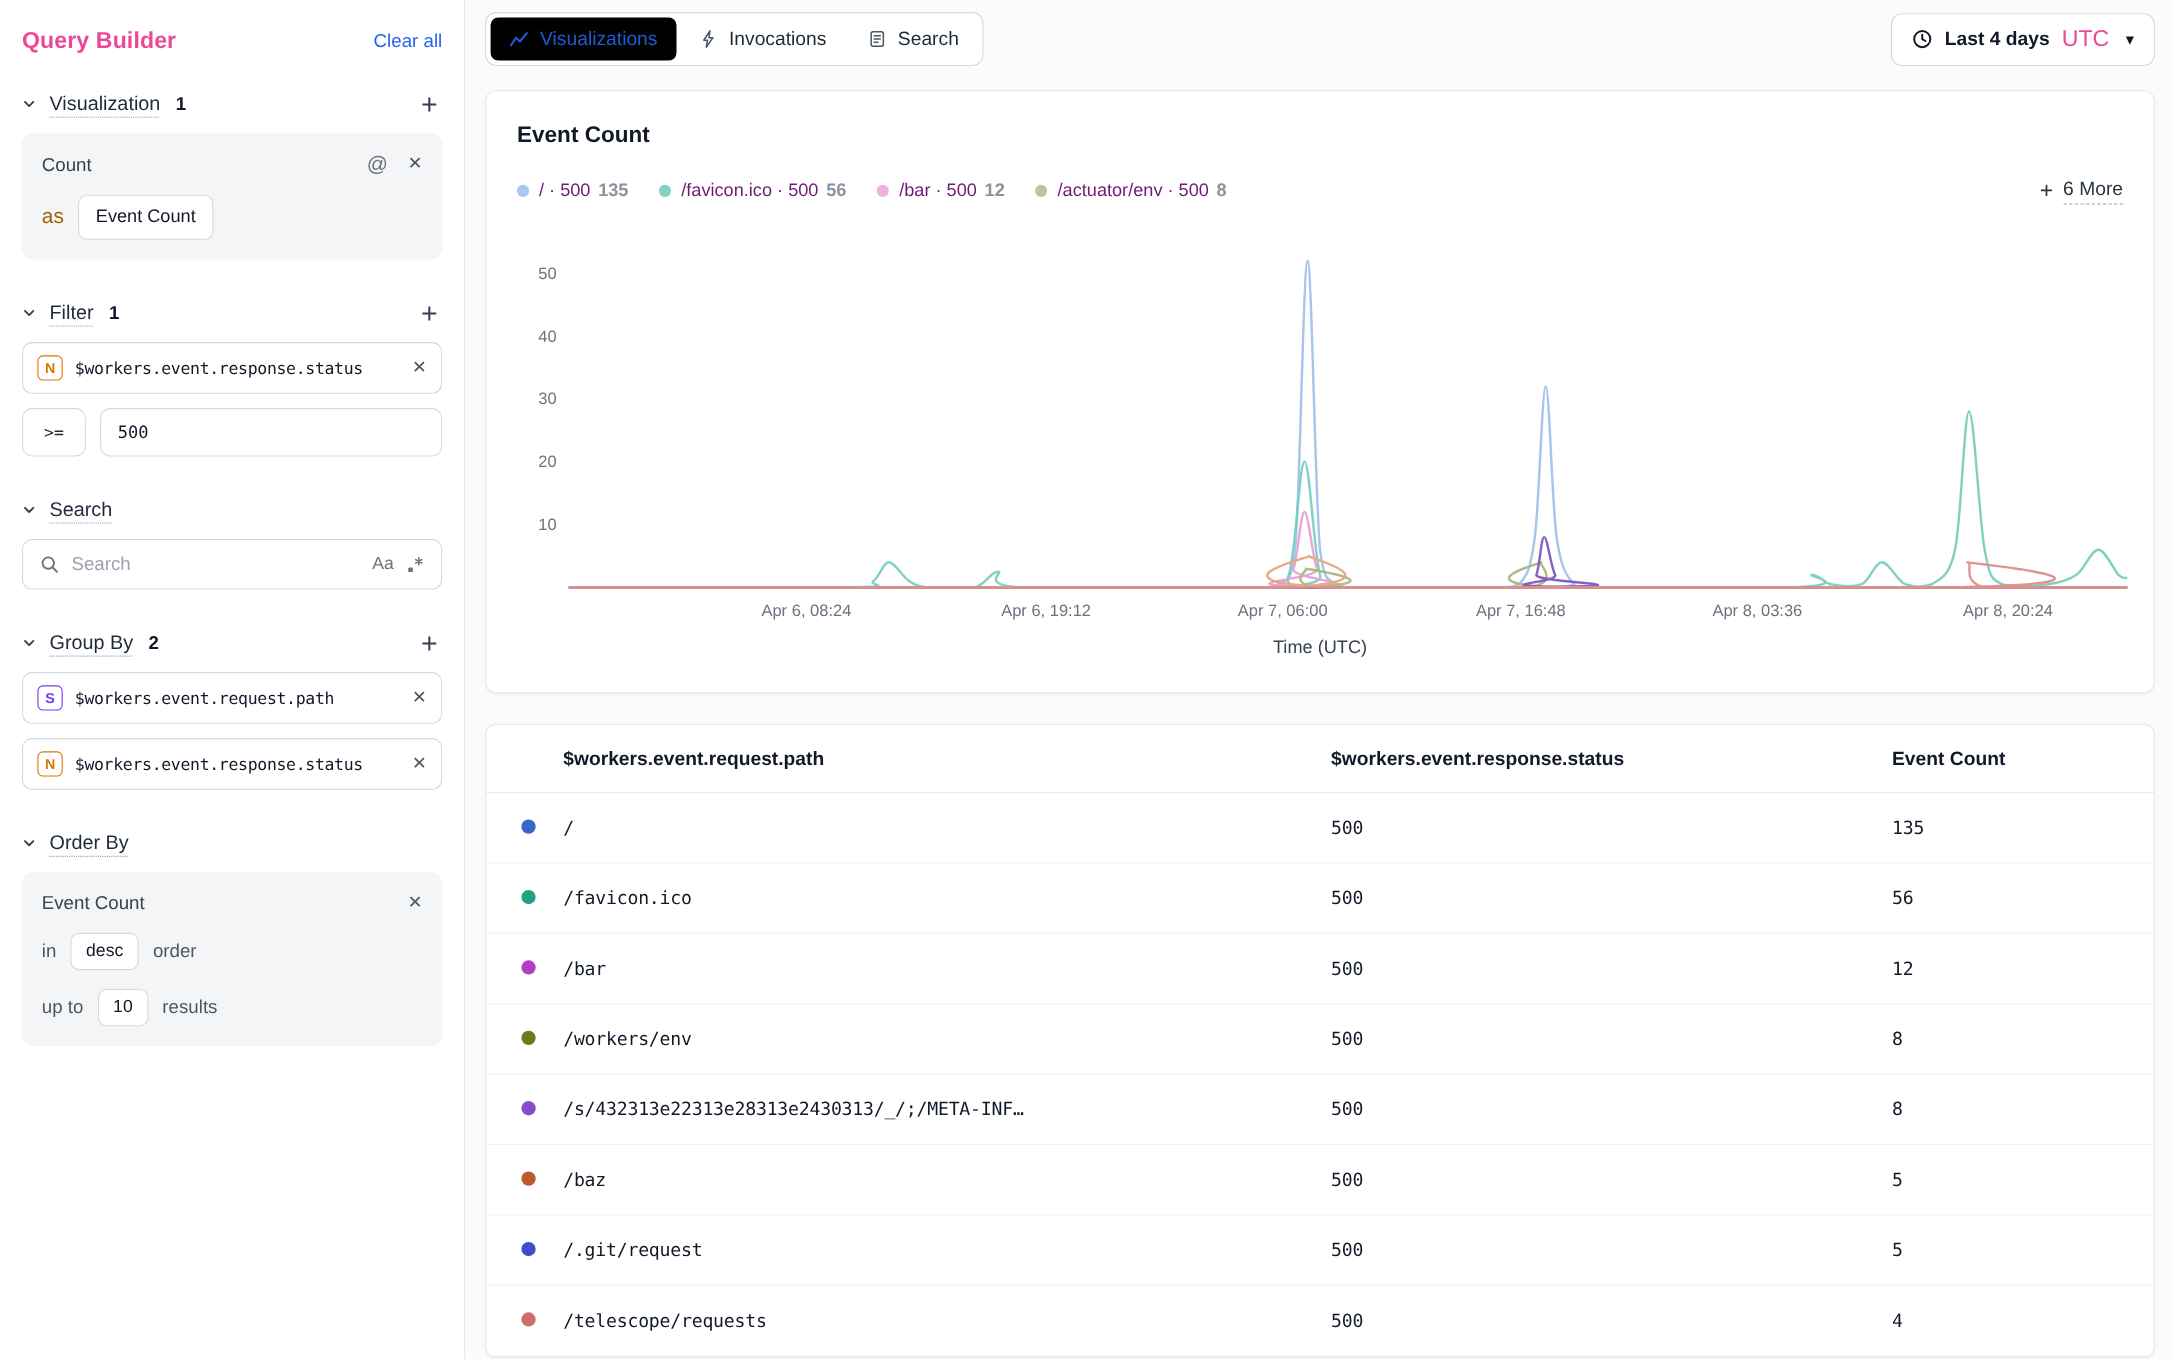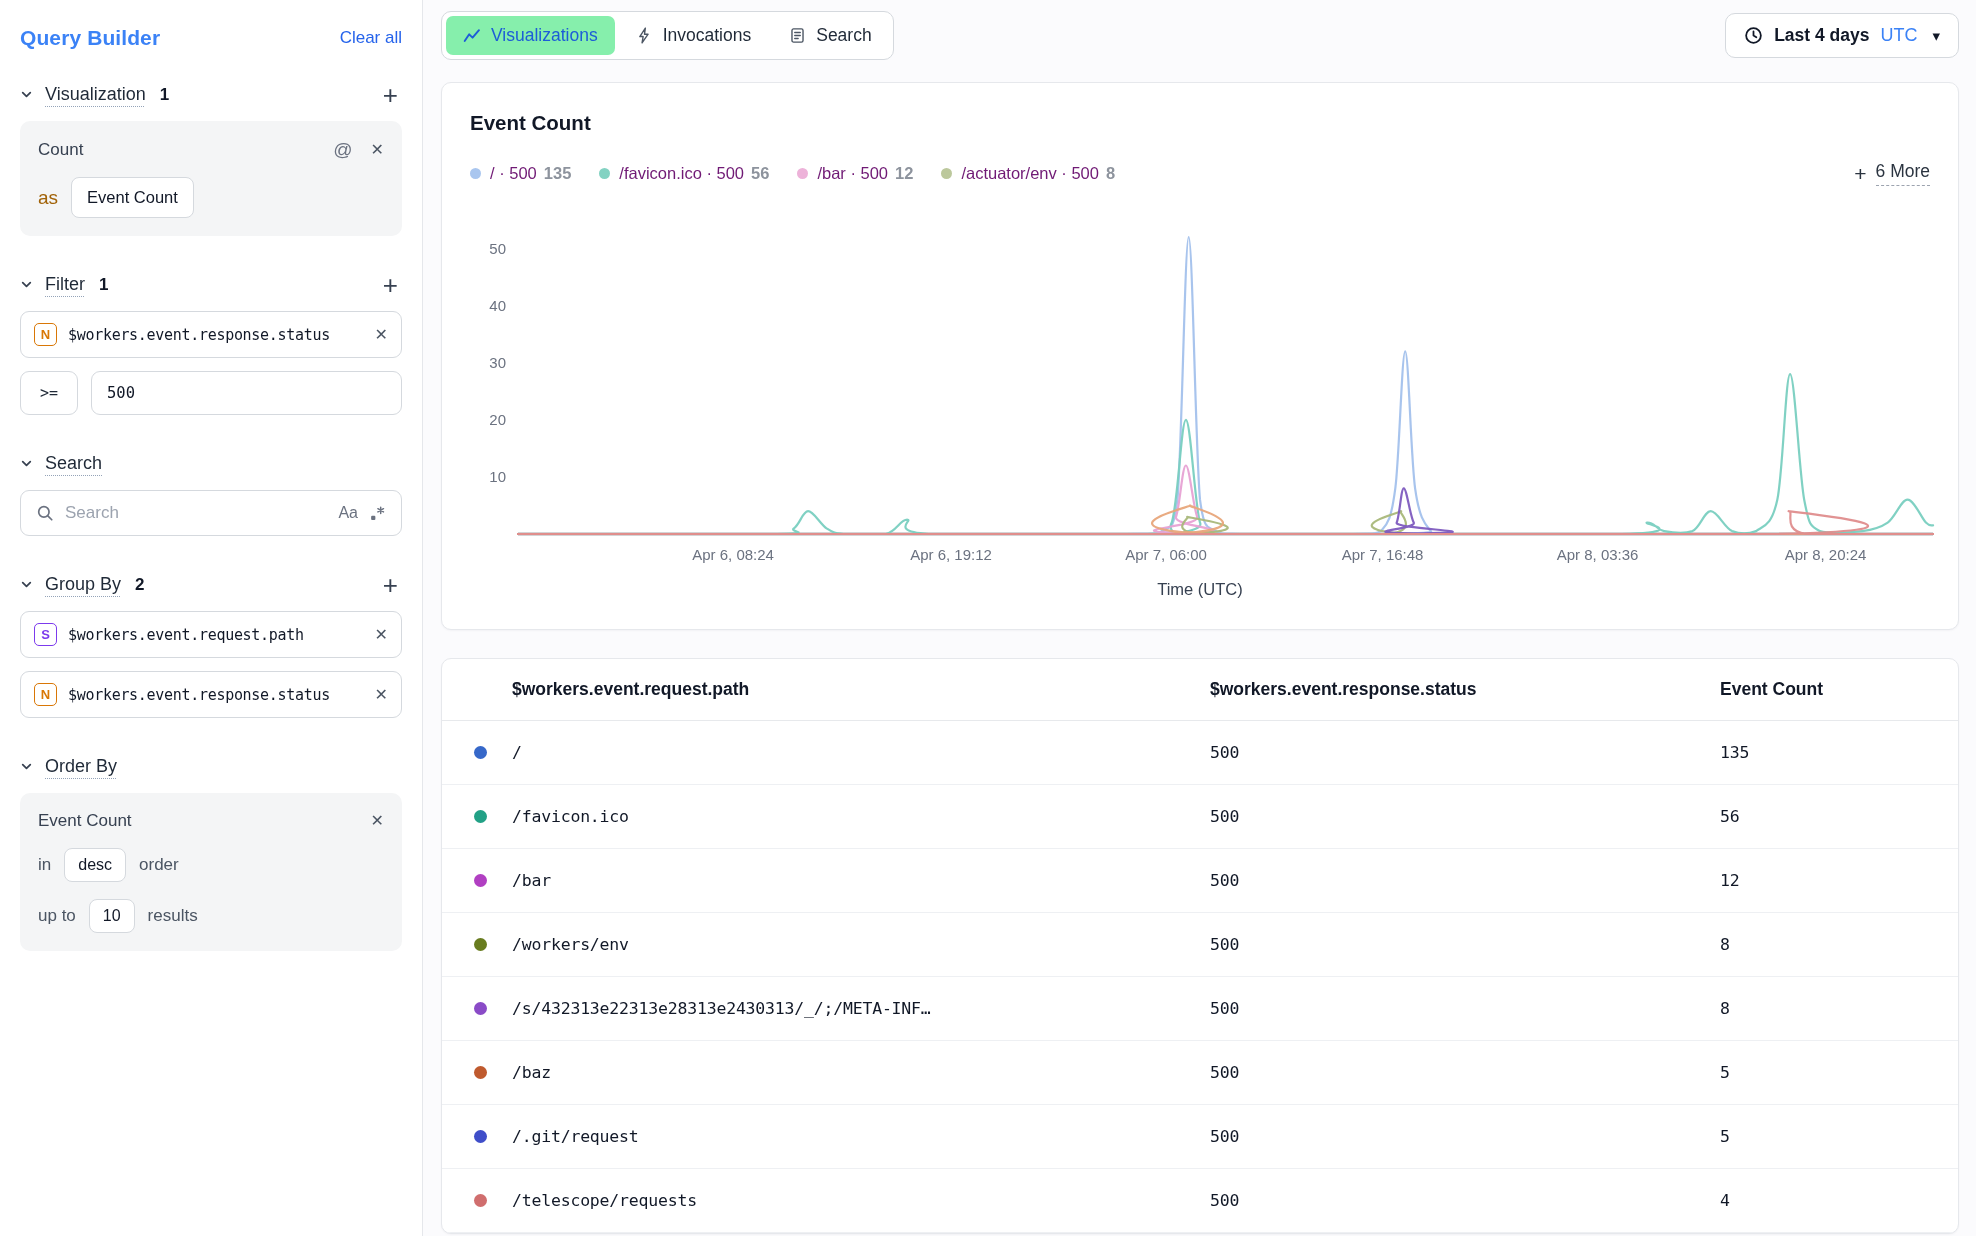--- a/index.html
+++ b/index.html
@@ -4,21 +4,21 @@
 <style>
   *{box-sizing:border-box;margin:0;padding:0}
   html,body{width:1976px;height:1236px;overflow:hidden;background:#fff;
     font-family:"Liberation Sans",sans-serif;color:#1f2937;-webkit-font-smoothing:antialiased}
   .app{display:flex;width:100%;height:100%}
 
   
   .sidebar{width:423px;min-width:423px;height:100%;background:#fff;border-right:1px solid #e5e7eb;
     padding:26px 20px;overflow:hidden}
   .sb-header{display:flex;align-items:center;justify-content:space-between;margin-bottom:34px}
-  .sb-title{font-size:21px;font-weight:700;color:#3b82f6;letter-spacing:.1px}
+  .sb-title{font-size:21px;font-weight:700;color:#ec4899;letter-spacing:.1px}
   .clear-all{font-size:17px;color:#2563eb;cursor:pointer;text-decoration:none}
   .section-head{display:flex;align-items:center;gap:12px;margin:38px 0 16px}
   .section-head.first{margin-top:0}
   .chev{display:flex;align-items:center;cursor:pointer}
   .sec-title{font-size:18px;color:#1f2937;text-decoration:underline dotted #94a3b8 1px;text-underline-offset:6px}
   .sec-count{font-size:17px;font-weight:600;color:#111827;margin-left:2px}
   .plus-btn{margin-left:auto;font-size:26px;font-weight:300;color:#374151;line-height:20px;cursor:pointer;padding:0 4px}
   .card{background:#f4f5f6;border-radius:10px;padding:18px}
   .count-row{display:flex;align-items:center}
   .count-label{font-size:17px;color:#374151}
@@ -47,27 +47,27 @@
   .regex-icon{display:flex;align-items:center;cursor:pointer}
   .ob-row{display:flex;align-items:center;gap:13px;margin-top:17px;font-size:17px;color:#4b5563}
   .mini-box{background:#fff;border:1px solid #d5d9de;border-radius:8px;padding:7px 13px;color:#111827;font-size:16px;cursor:pointer}
 
   
   .main{flex:1;height:100%;background:#fbfbfd;padding:11px 17px 0 18px;overflow:hidden}
   .top-row{display:flex;align-items:center;justify-content:space-between}
   .tabs{display:flex;gap:4px;background:#fff;border:1px solid #d5d9de;border-radius:10px;padding:4px}
   .tab{display:flex;align-items:center;gap:10px;padding:9px 17px;border-radius:7px;font-size:17.5px;
     color:#1f2937;cursor:pointer;white-space:nowrap}
-  .tab.active{background:#86efac;color:#1d5dd7}
+  .tab.active{background:#000000;color:#1d5dd7}
   .tab .ticon{display:flex;align-items:center;color:#4b5563}
   .tab.active .ticon{color:#1d5dd7}
   .time-range{display:flex;align-items:center;gap:11px;background:#fff;border:1px solid #d5d9de;
     border-radius:10px;padding:11px 18px;cursor:pointer}
   .tr-label{font-size:17.5px;font-weight:600;color:#111827}
-  .tr-tz{font-size:18px;color:#3b82f6}
+  .tr-tz{font-size:21px;color:#ec4899}
   .tr-chev{font-size:15px;color:#111827;margin-left:4px}
 
   .panel{background:#fff;border:1px solid #e6e8ec;border-radius:10px;box-shadow:0 1px 2px rgba(16,24,40,.04)}
   .chart-panel{margin-top:22px;height:548px;padding:28px 28px 22px}
   .chart-title{font-size:20.5px;font-weight:700;color:#111827}
   .legend-row{display:flex;align-items:center;margin-top:26px}
   .legend-items{display:flex;align-items:center;flex-wrap:wrap}
   .legend-item{display:flex;align-items:center;gap:9px;margin-right:28px;cursor:pointer}
   .legend-dot{width:11px;height:11px;border-radius:50%}
   .legend-label{color:#701a75;font-size:16.5px}

